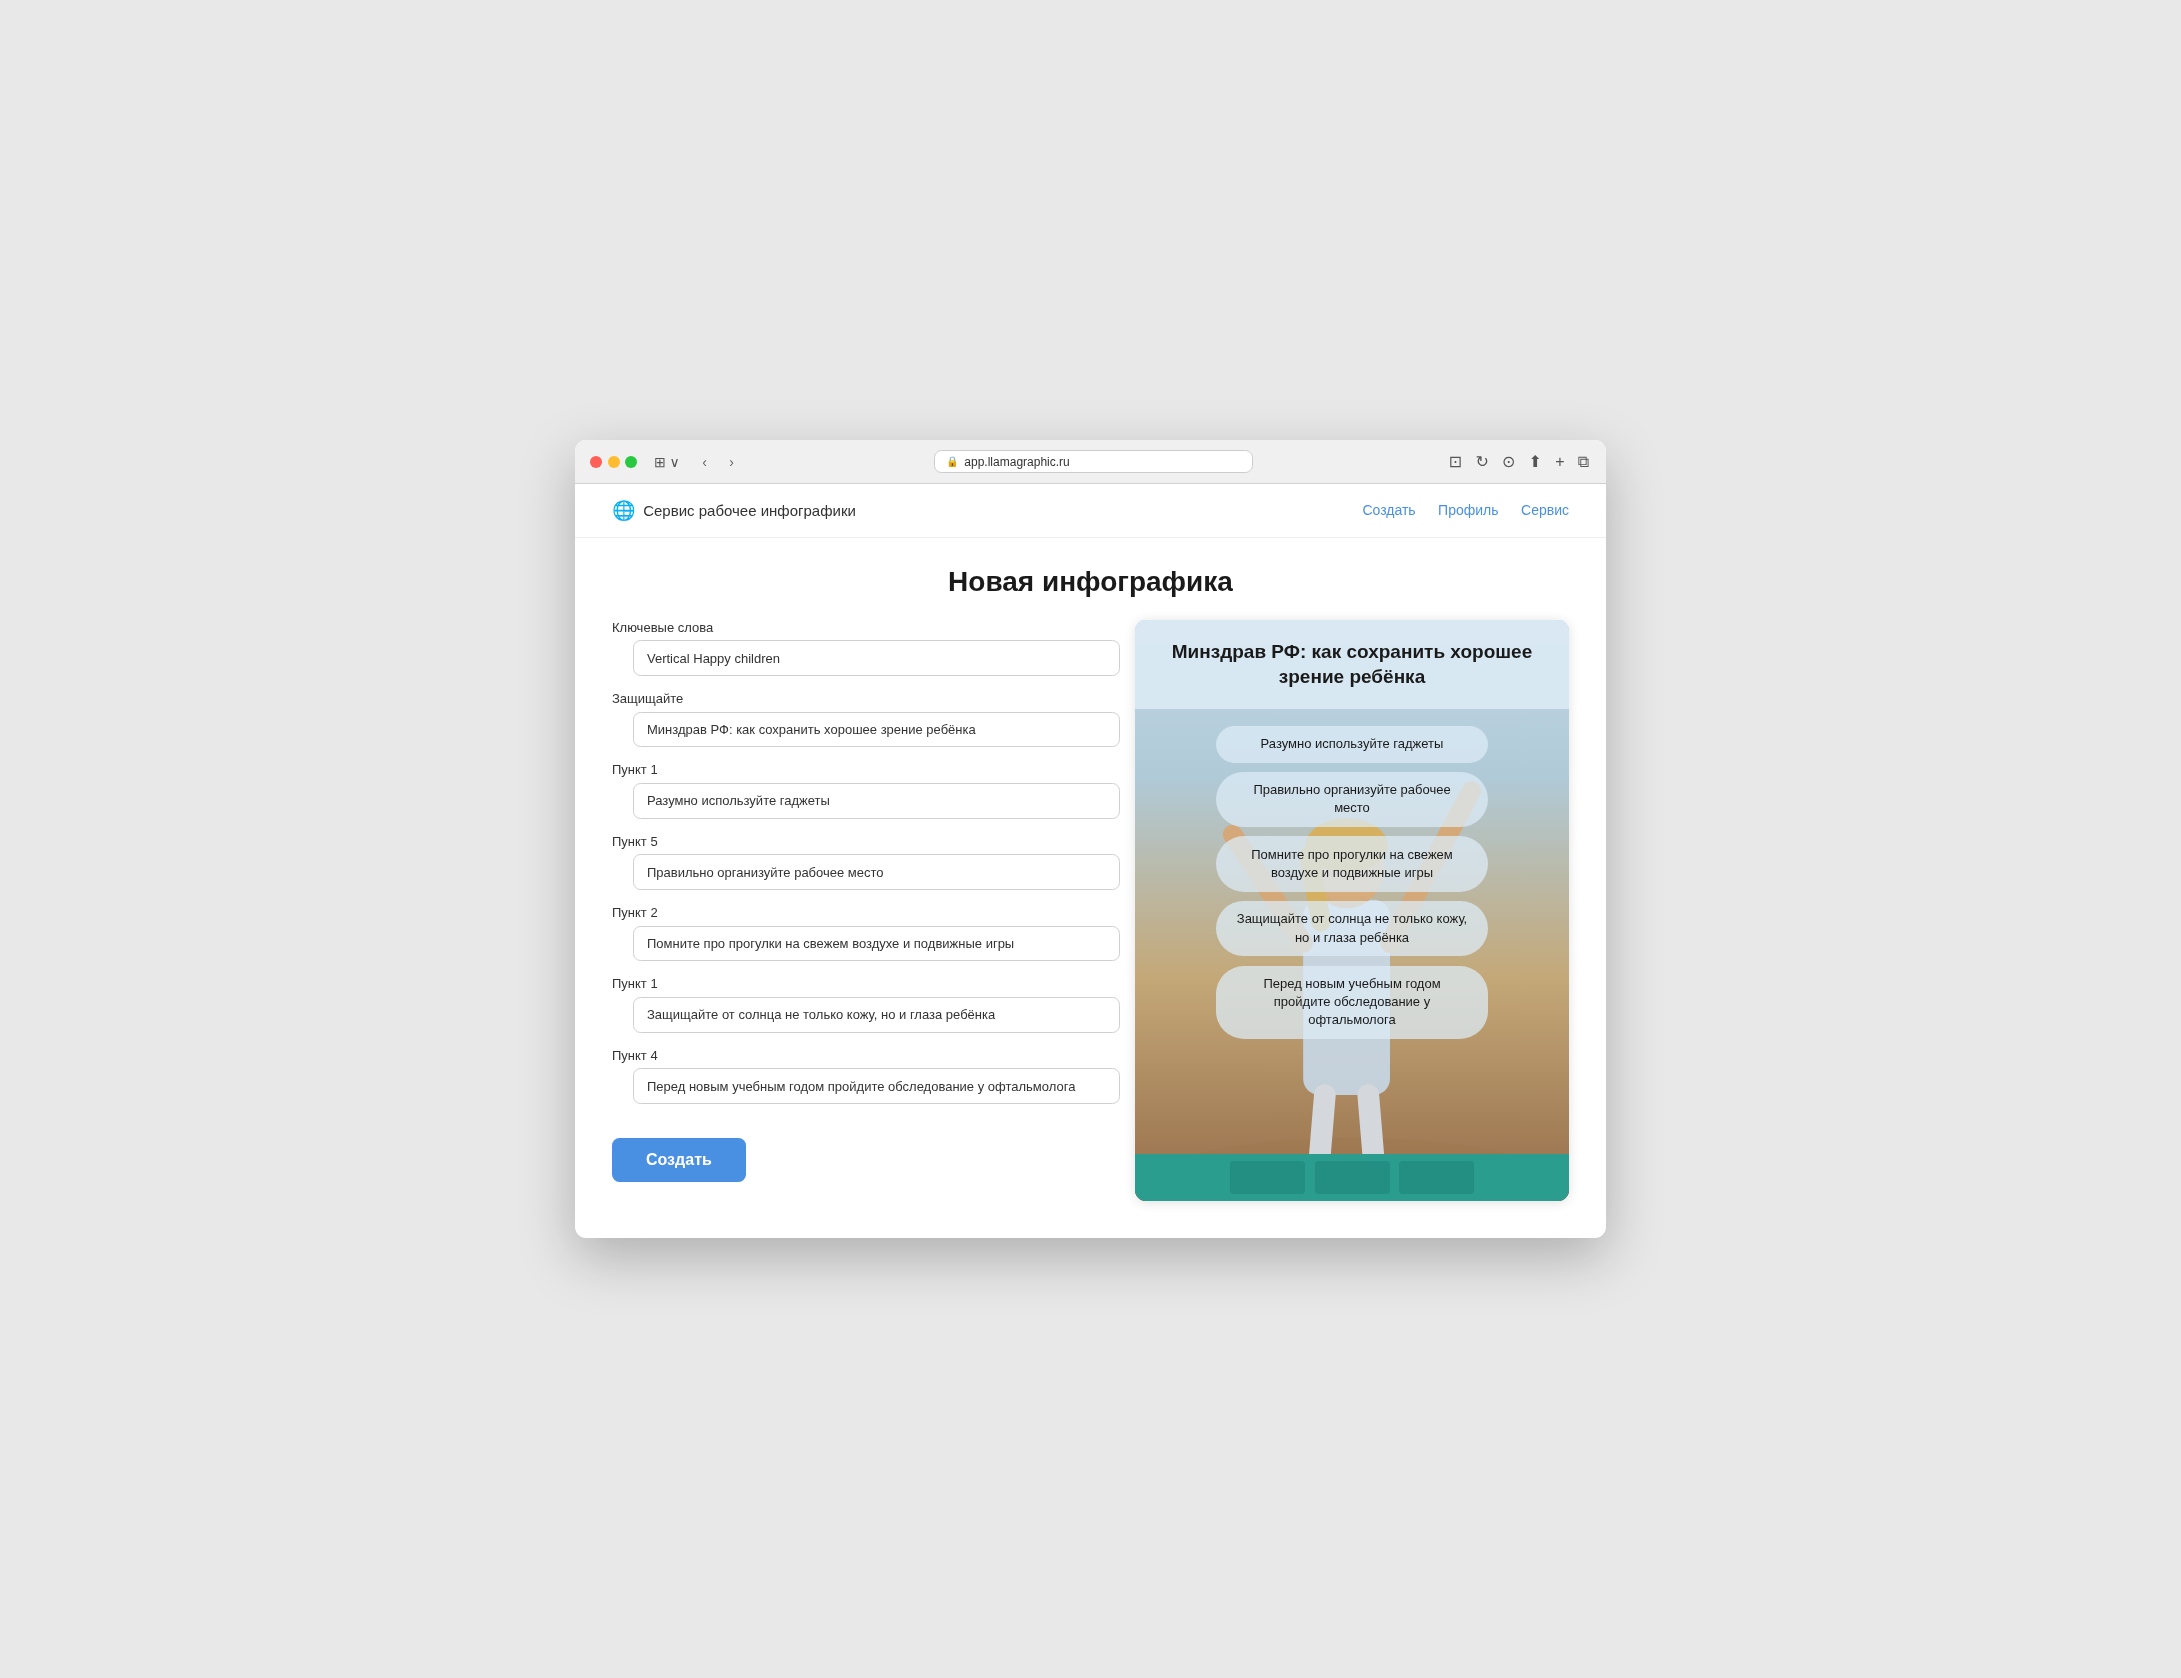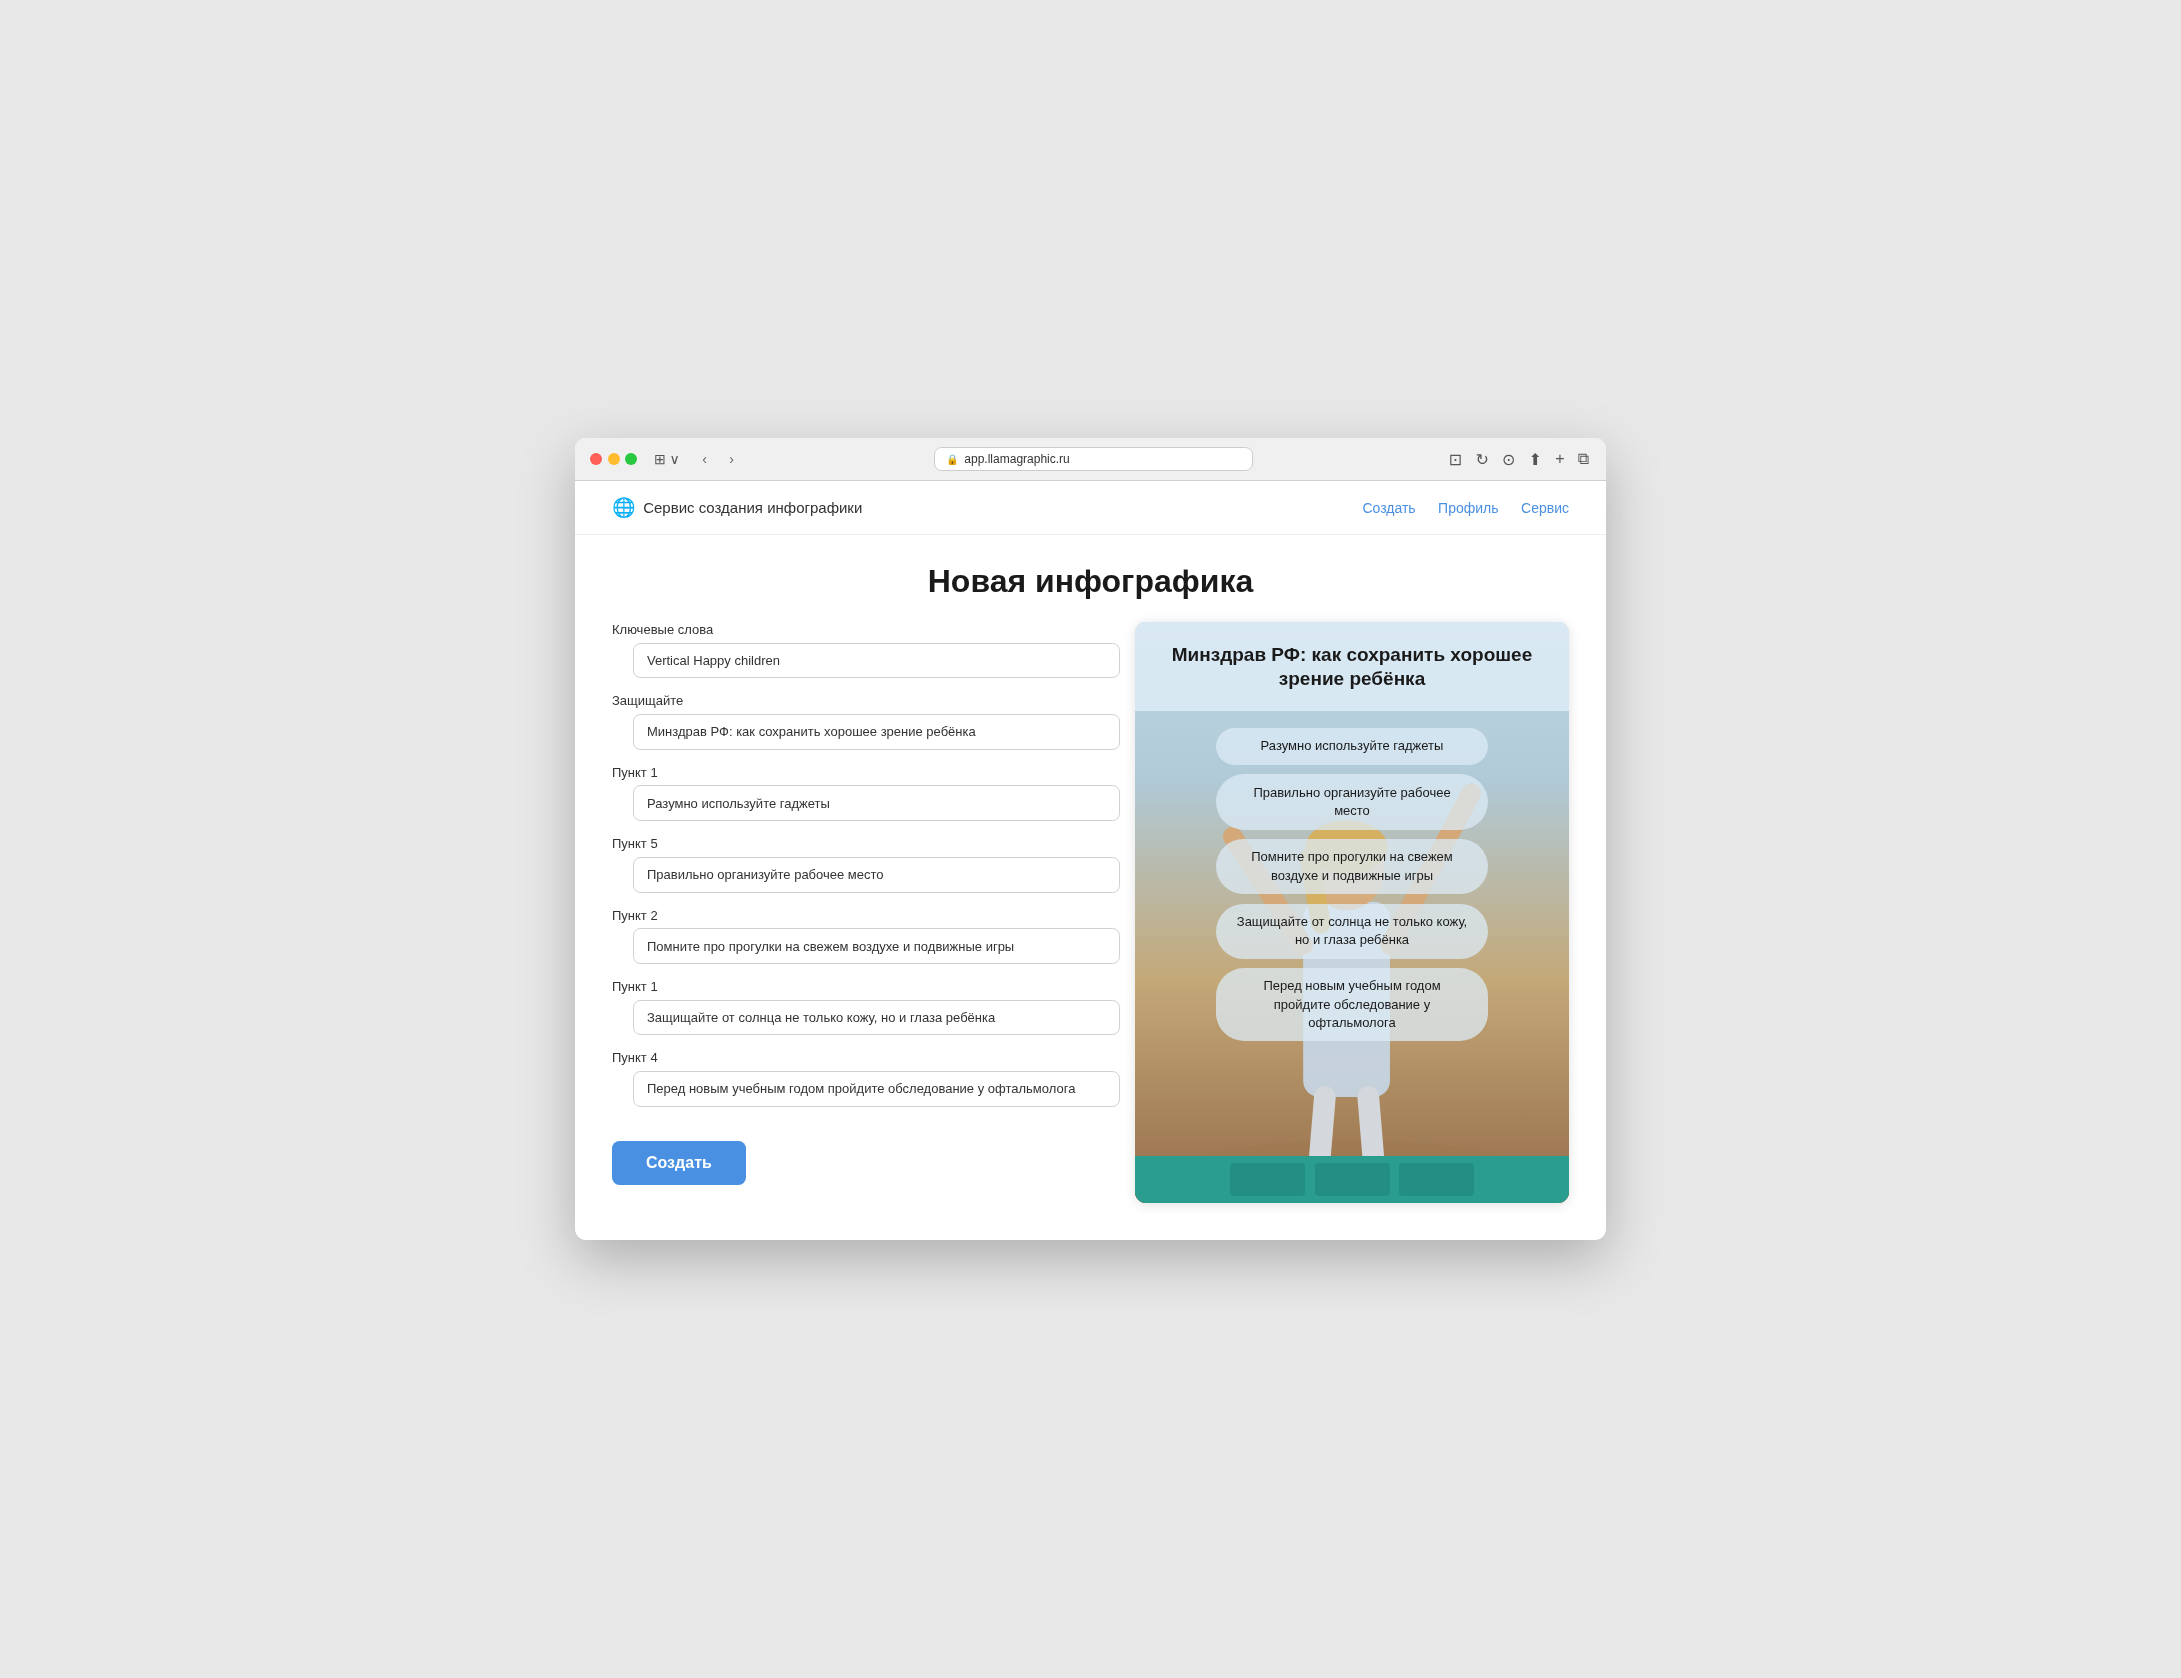--- a/index.html
+++ b/index.html
@@ -136,21 +136,21 @@
       cursor: pointer;
     }
 
     
     .main-content {
       padding: 28px 37px 37px;
     }
 
     .page-title {
       text-align: center;
-      font-size: 32px;
+      font-size: 28px;
       font-weight: 600;
       color: #1a1a1a;
       margin-bottom: 22px;
     }
 
     .content-layout {
       display: flex;
       gap: 36px;
       align-items: flex-start;
       justify-content: flex-end;
@@ -338,21 +338,21 @@
       <button class="browser-right-btn">⊙</button>
       <button class="browser-right-btn">⬆</button>
       <button class="browser-right-btn">+</button>
       <button class="browser-right-btn">⧉</button>
     </div>
   </div>
 
   <div class="app-header">
     <div class="app-logo">
       <span class="logo-icon">🌐</span>
-      <span>Сервис создания инфографики</span>
+      <span>Сервис рабочее инфографики</span>
     </div>
     <nav class="nav-links">
       <a class="nav-link">Создать</a>
       <a class="nav-link">Профиль</a>
       <a class="nav-link">Сервис</a>
     </nav>
   </div>
 
   <div class="main-content">
     <h1 class="page-title">Новая инфографика</h1>

